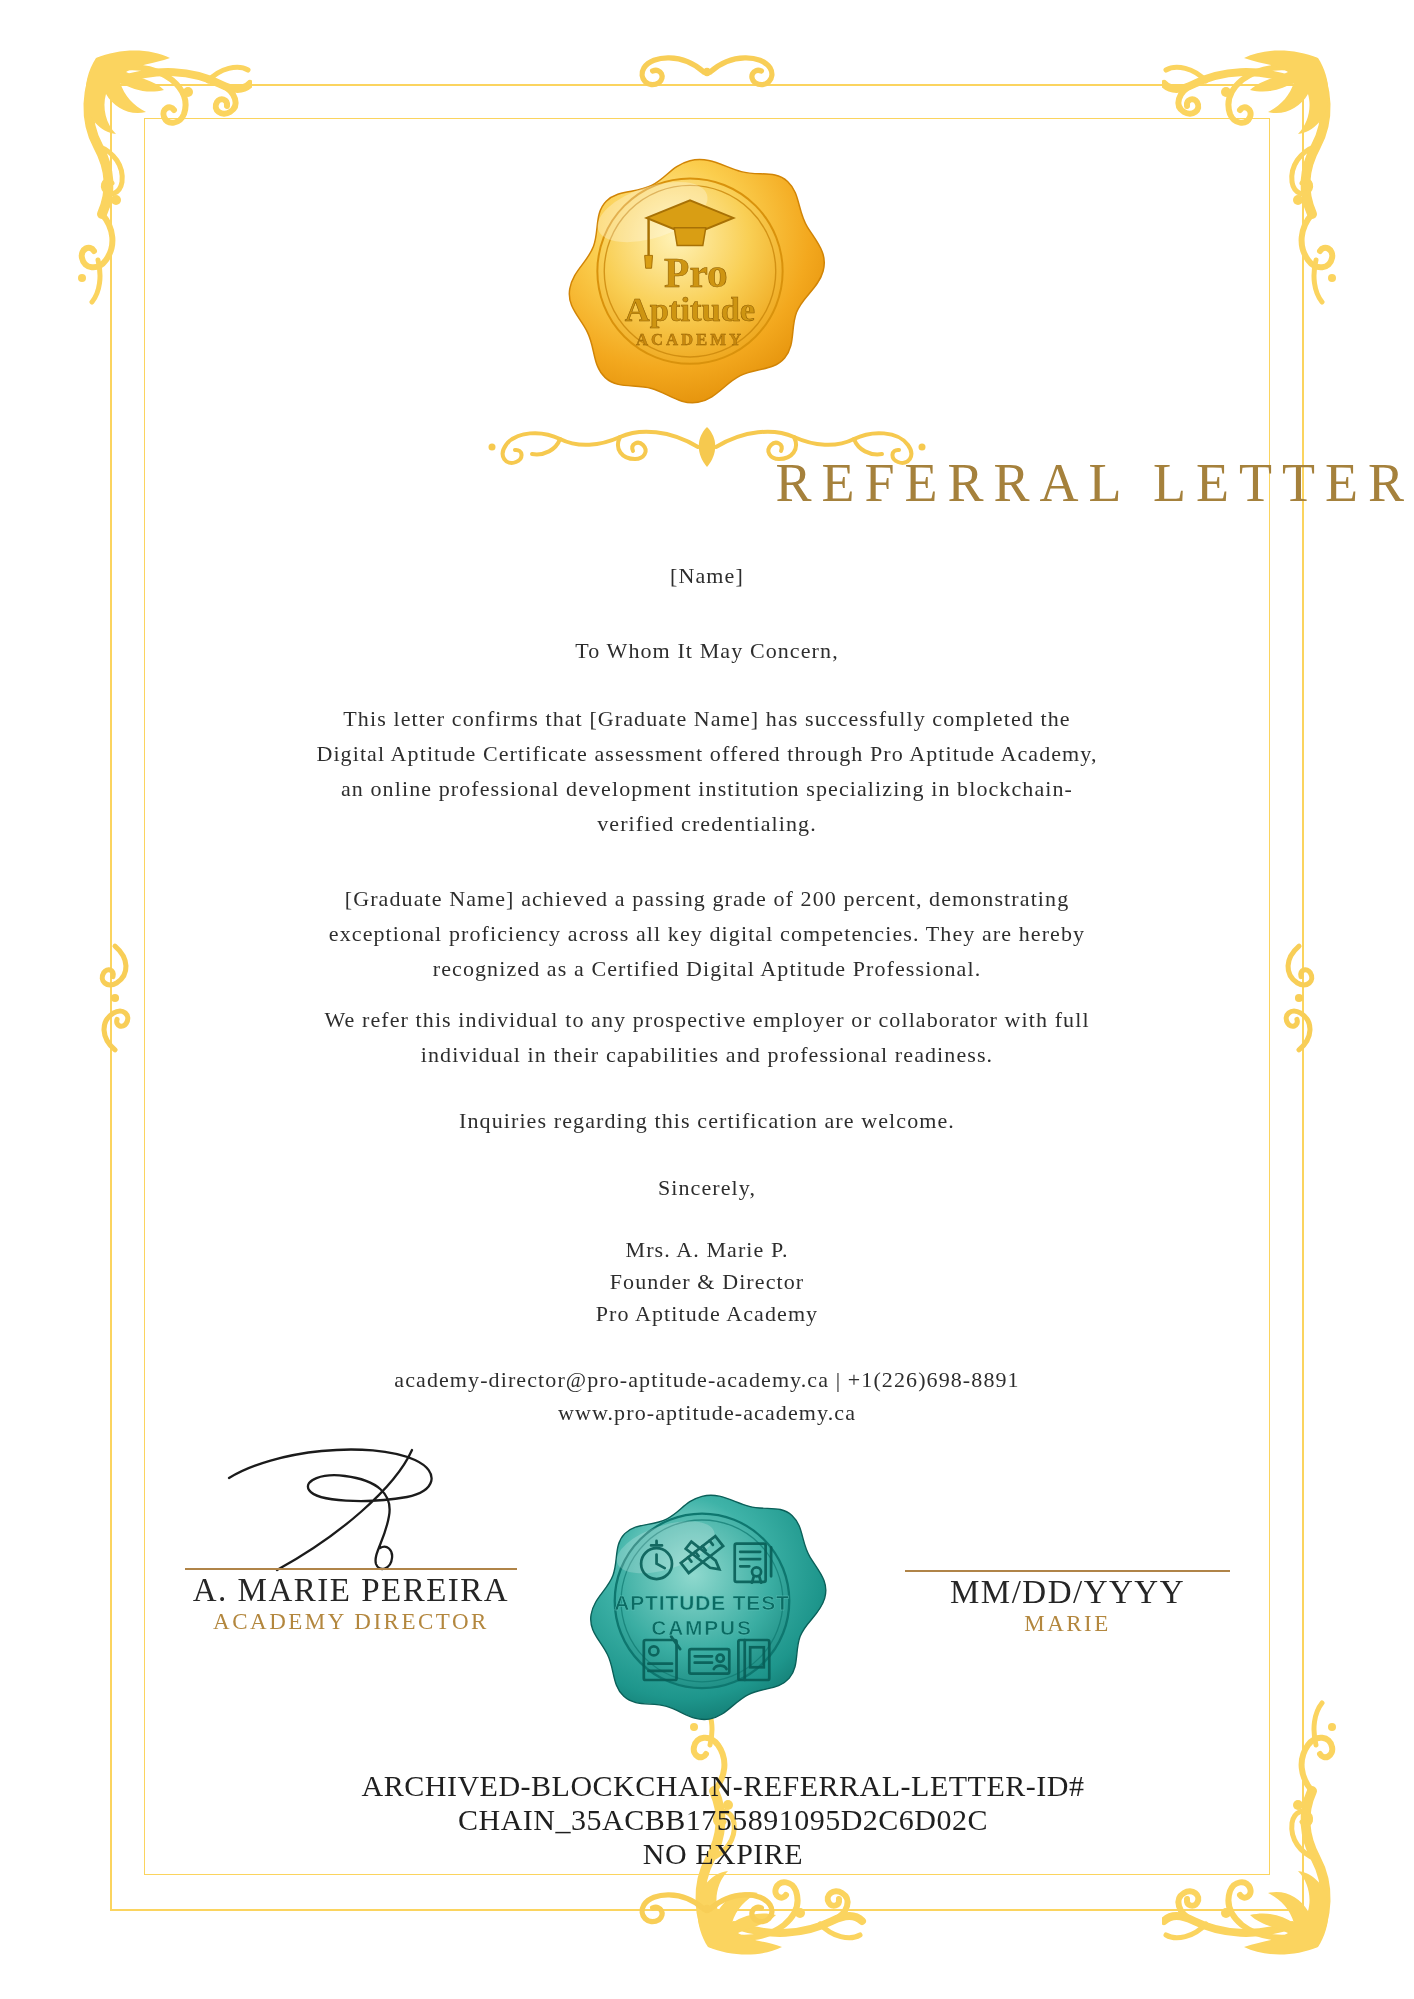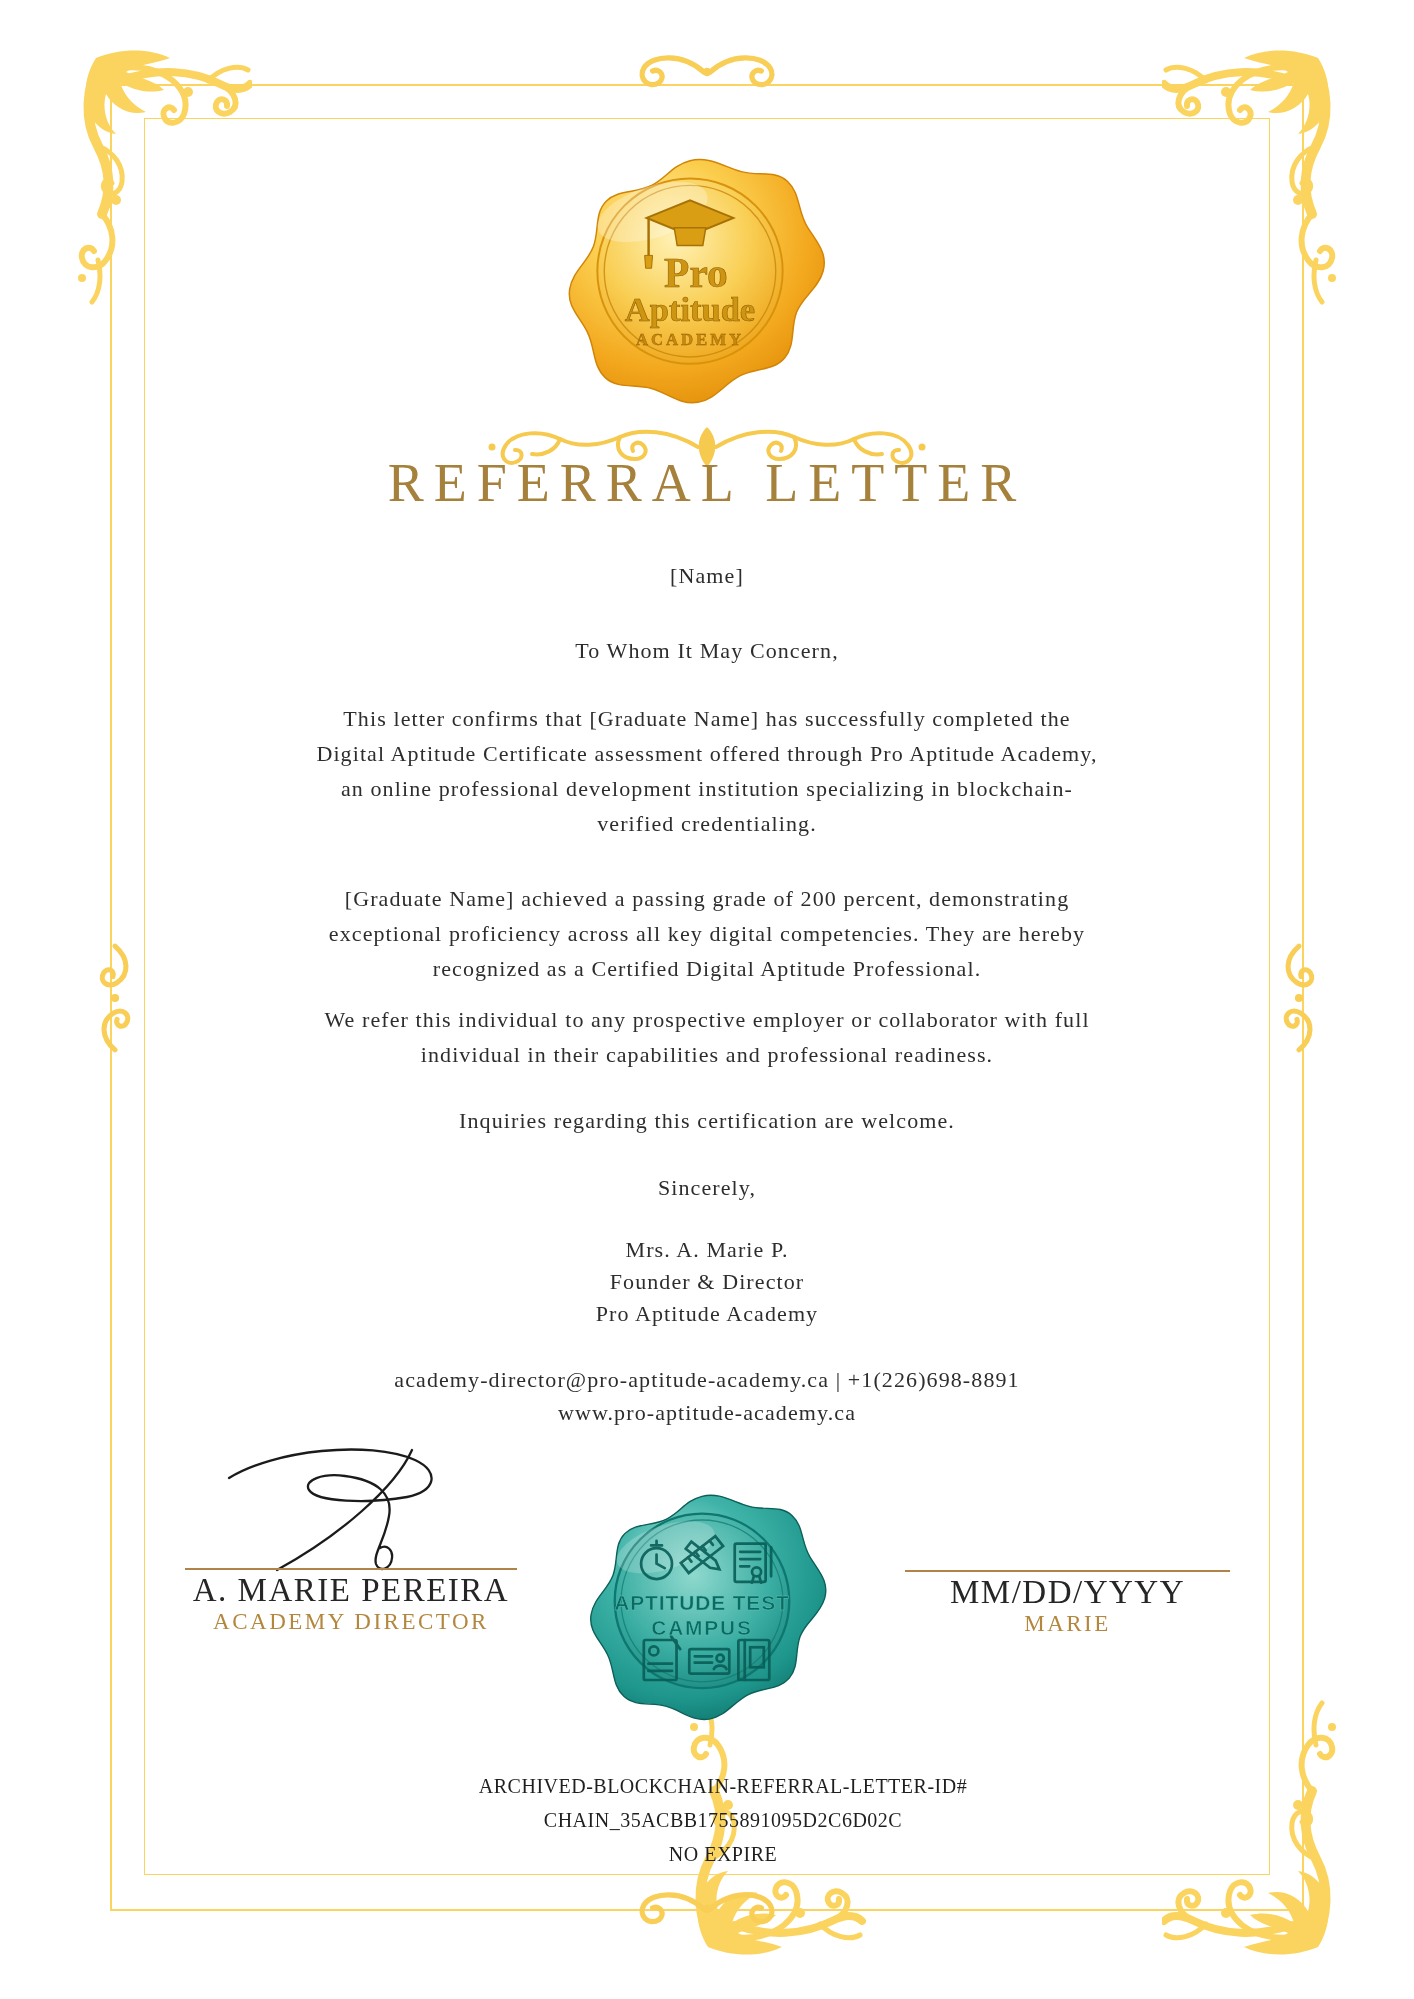--- a/index.html
+++ b/index.html
@@ -28,37 +28,37 @@
   .edge-scroll.top { top:50px; }
   .edge-scroll.bottom { bottom:68px; }
 
   
   .gold-seal { position:absolute; left:552px; top:118px; width:276px; height:332px; }
   .divider  { position:absolute; left:50%; transform:translateX(-50%); top:424px; width:470px; height:46px; }
   .teal-seal { position:absolute; left:568px; top:1460px; width:268px; height:300px; }
 
   
   .title {
-    position:absolute; top:452px; left:0; width:100%; text-align:center;
+    position:absolute; top:452px; left:0; width:100%; text-align:right;
     font-size:54px; font-weight:400; letter-spacing:10px; color:#A5813C; white-space:nowrap;
   }
   .bl {
     position:absolute; left:0; width:100%; text-align:center;
     font-size:22px; line-height:35px; letter-spacing:1.1px; color:#2D2D2D; white-space:nowrap;
   }
   .sig-col { position:absolute; text-align:center; }
   .sig-col .rule { border-top:2px solid #B08448; width:100%; }
   .sig-col .big-name { font-size:33px; letter-spacing:1.5px; color:#262626; margin-top:2px; white-space:nowrap; }
   .sig-col .gold-label { font-size:23px; letter-spacing:2.5px; color:#B3873E; white-space:nowrap; }
   .sig-left { left:185px; top:1568px; width:332px; }
   .sig-right { left:905px; top:1570px; width:325px; }
   .signature-svg { position:absolute; left:218px; top:1436px; width:232px; height:140px; }
 
   .footer { position:absolute; top:1769px; left:0; width:100%; text-align:center; color:#1F1F1F; }
-  .footer div { font-size:20px; line-height:34px; letter-spacing:0.5px; white-space:nowrap;padding-left:32px; }
+  .footer div { font-size:30px; line-height:34px; letter-spacing:0.5px; white-space:nowrap;padding-left:32px; }
 </style>
 </head>
 <body>
 
 <div class="page">
 
   <div class="frame-outer"></div>
   <div class="frame-inner"></div>
 
   <svg class="corner tl" viewBox="0 0 190 265">

